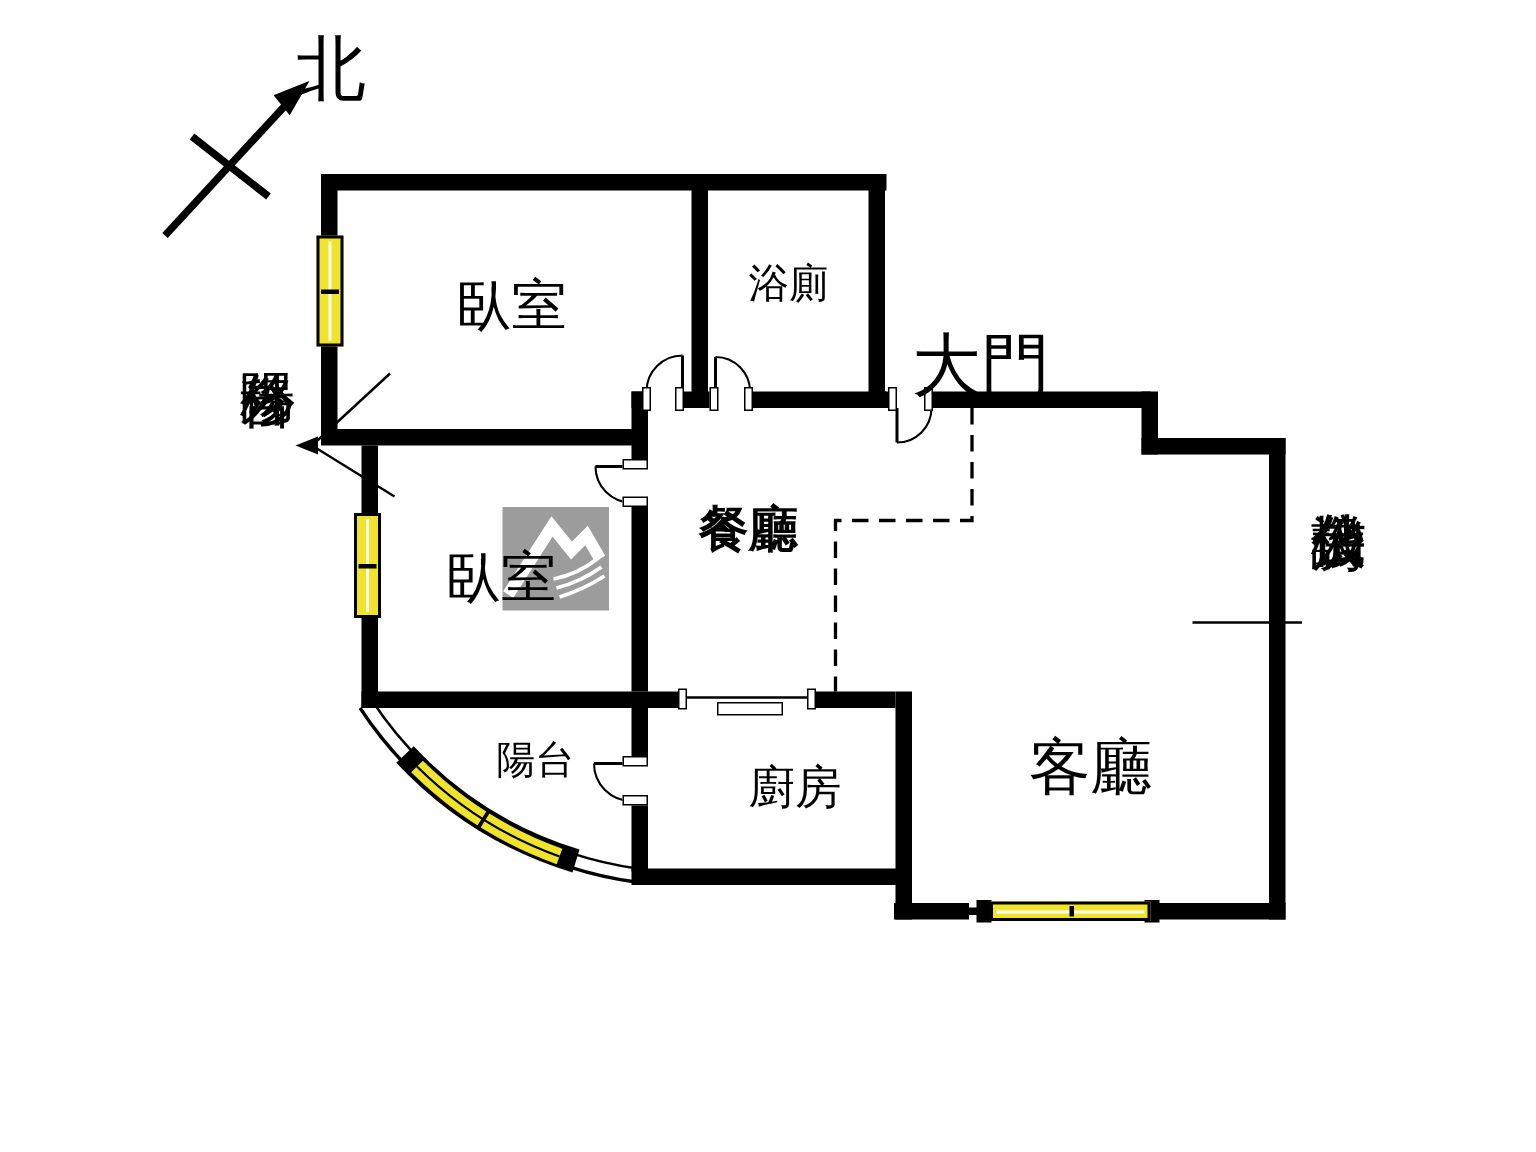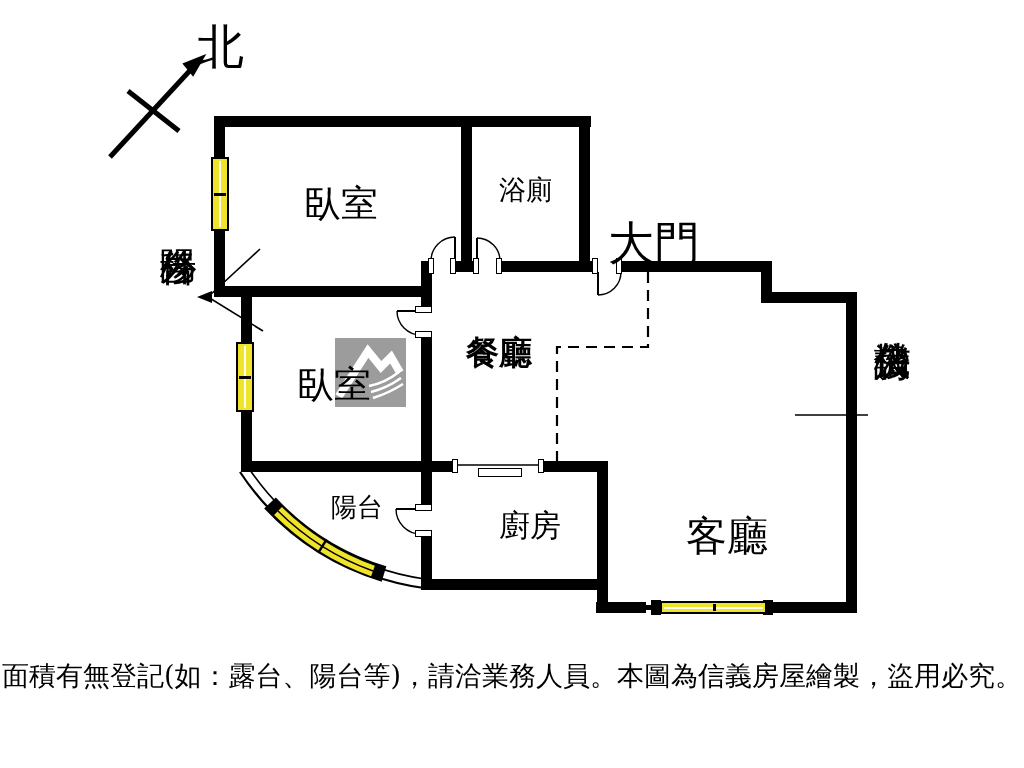--- a/index.html
+++ b/index.html
@@ -147,21 +147,20 @@
   </div>
 
   <div class="room-label" style="left:197px;top:22px;font-size:47px;">北</div>
   <div class="room-label" style="left:304px;top:185px;font-size:37px;">臥室</div>
   <div class="room-label" style="left:499px;top:176px;font-size:27px;">浴廁</div>
   <div class="room-label" style="left:596px;top:219px;font-size:46px;margin-left:12px;">大門</div>
   <div class="room-label" style="left:466px;top:336px;font-size:33px;font-weight:bold;">餐廳</div>
   <div class="room-label" style="left:297px;top:366px;font-size:37px;">臥室</div>
   <div class="room-label" style="left:331px;top:494px;font-size:26px;">陽台</div>
   <div class="room-label" style="left:499px;top:509px;font-size:31px;">廚房</div>
-  <div class="room-label" style="left:686px;top:490px;font-size:41px;margin-top:25px;">客廳</div>
+  <div class="room-label" style="left:686px;top:490px;font-size:41px;">客廳</div>
   <div class="room-label vtext" style="left:158px;top:220px;font-size:37px;height:160px;">陽台外移</div>
   <div class="room-label vtext" style="left:872px;top:313px;font-size:37px;height:200px;">佔公設機房</div>
 
   <div class="disclaimer">
-    <div>面積有無登記(如：露台、陽台等)，請洽業務人員。本圖為信義房屋繪製，盜用必究。</div>
   </div>
 
 </div>
 
 </body></html>

